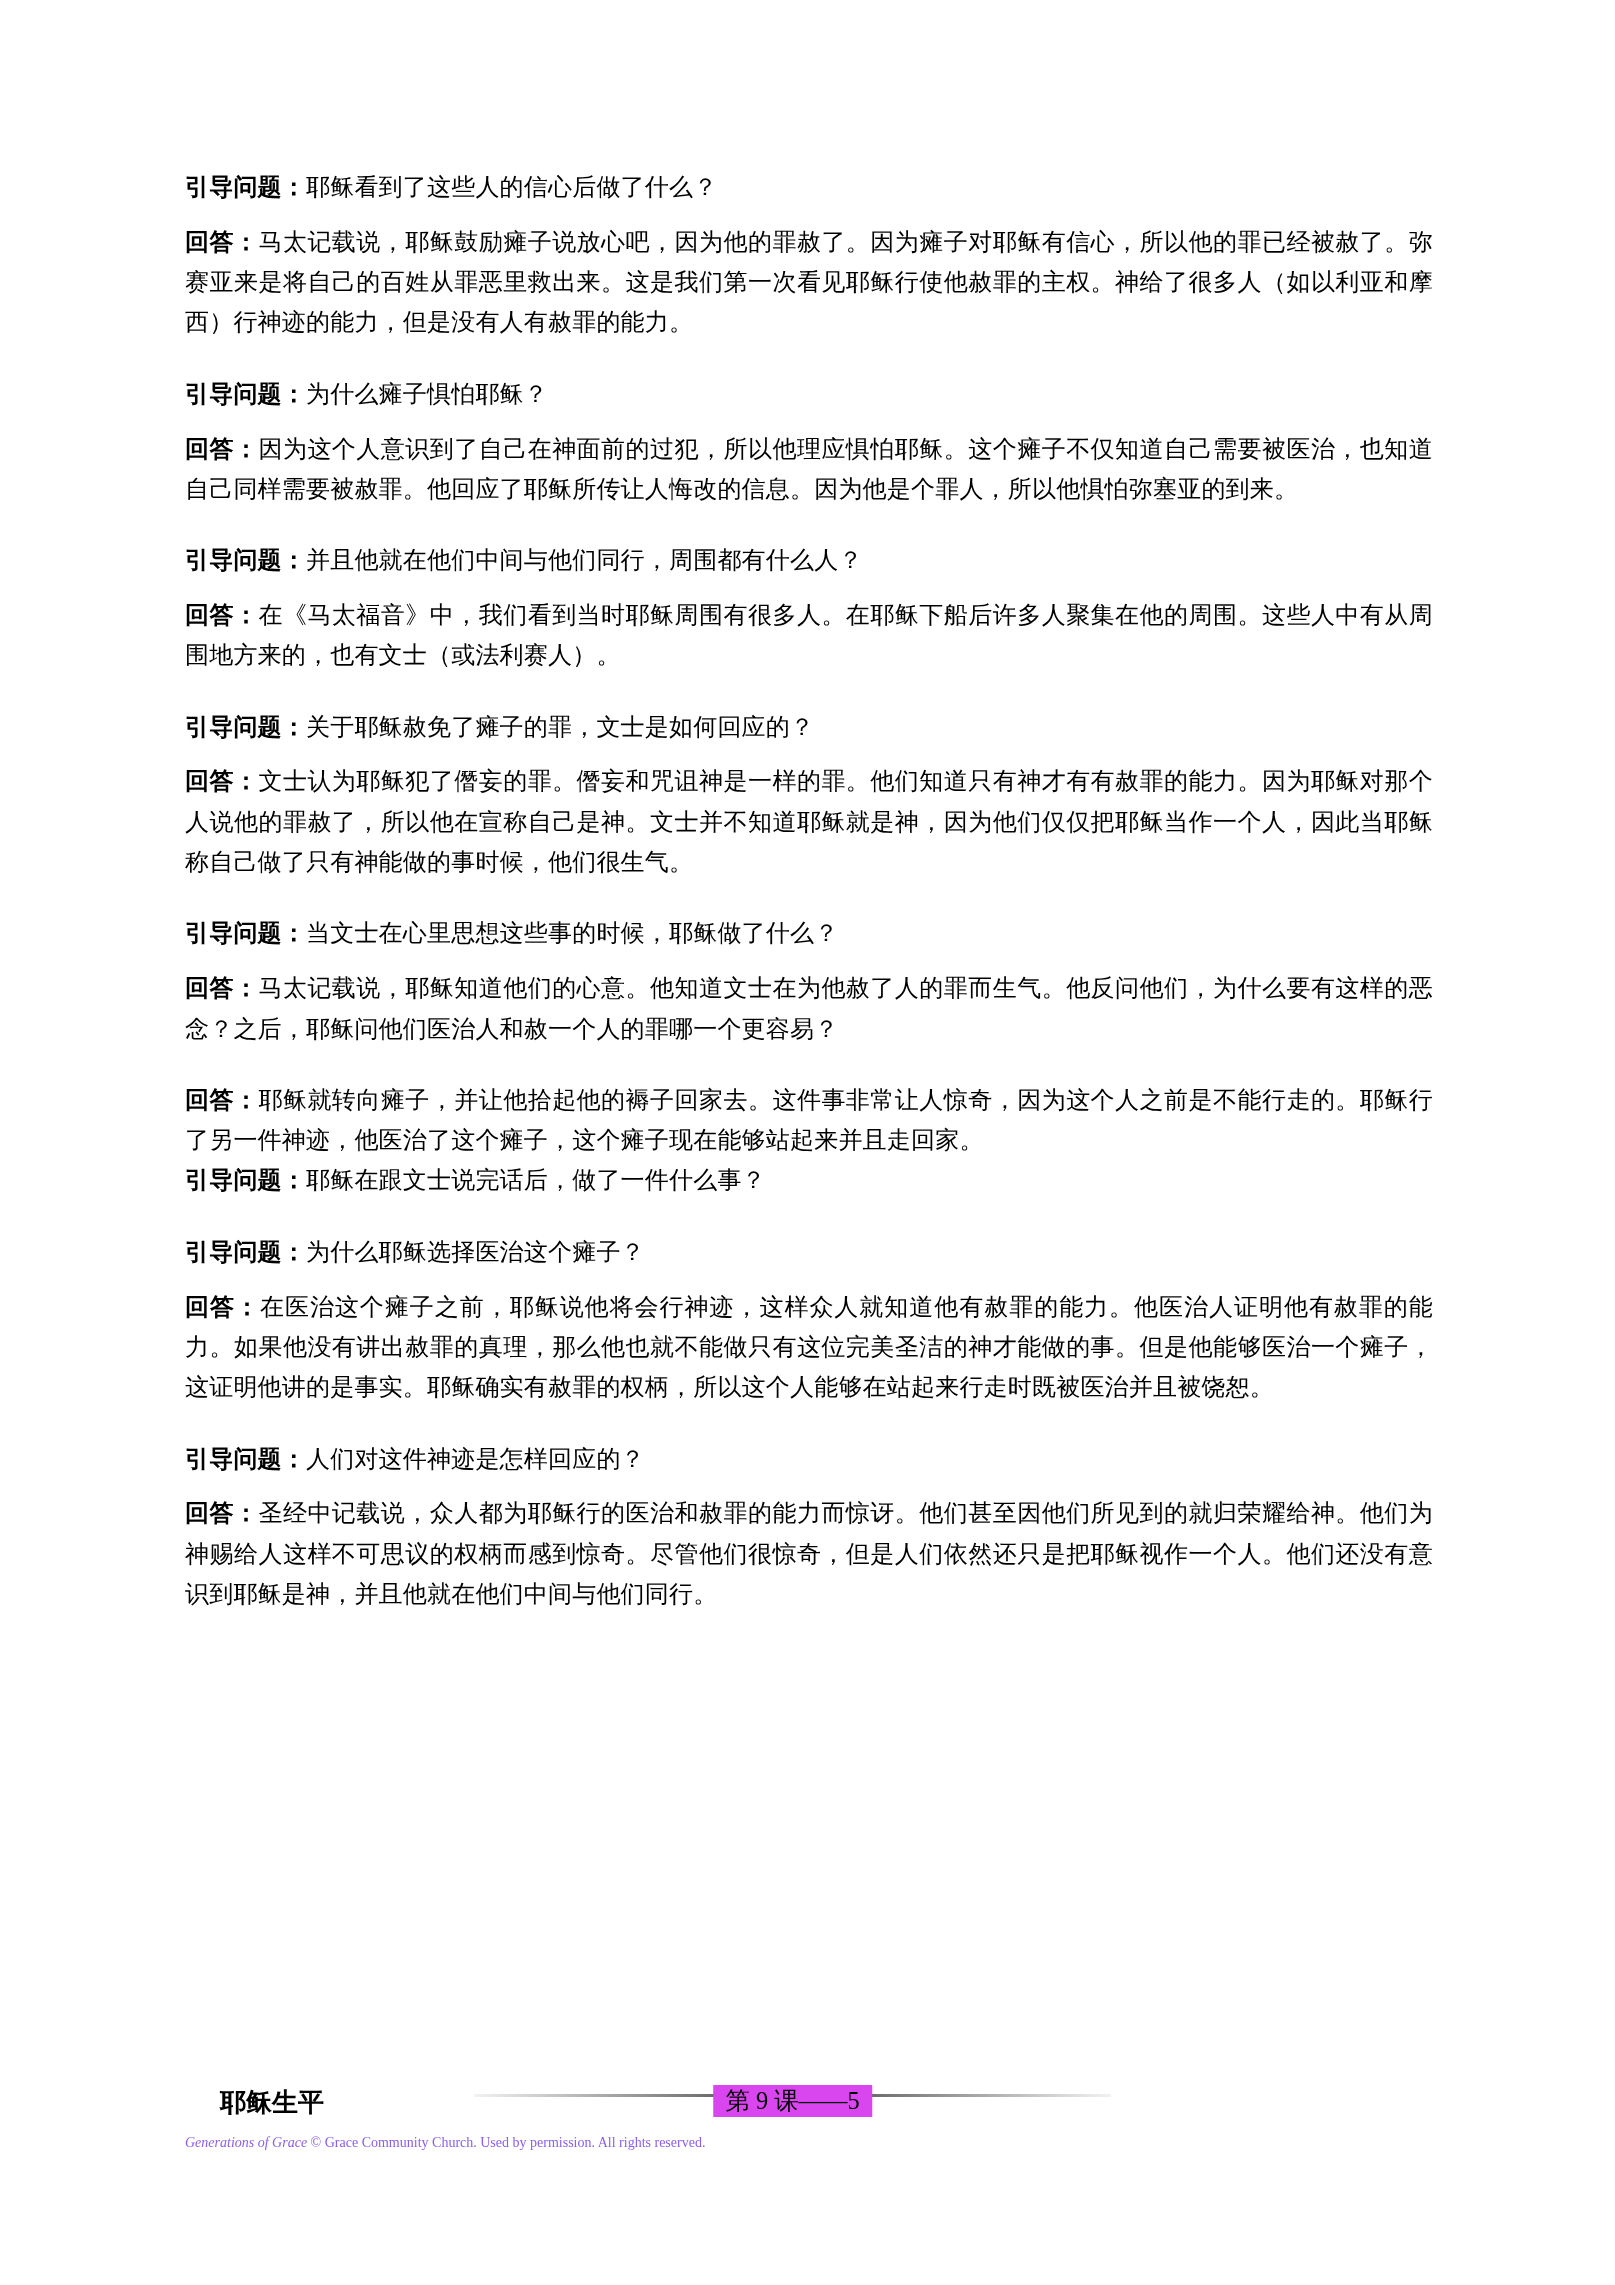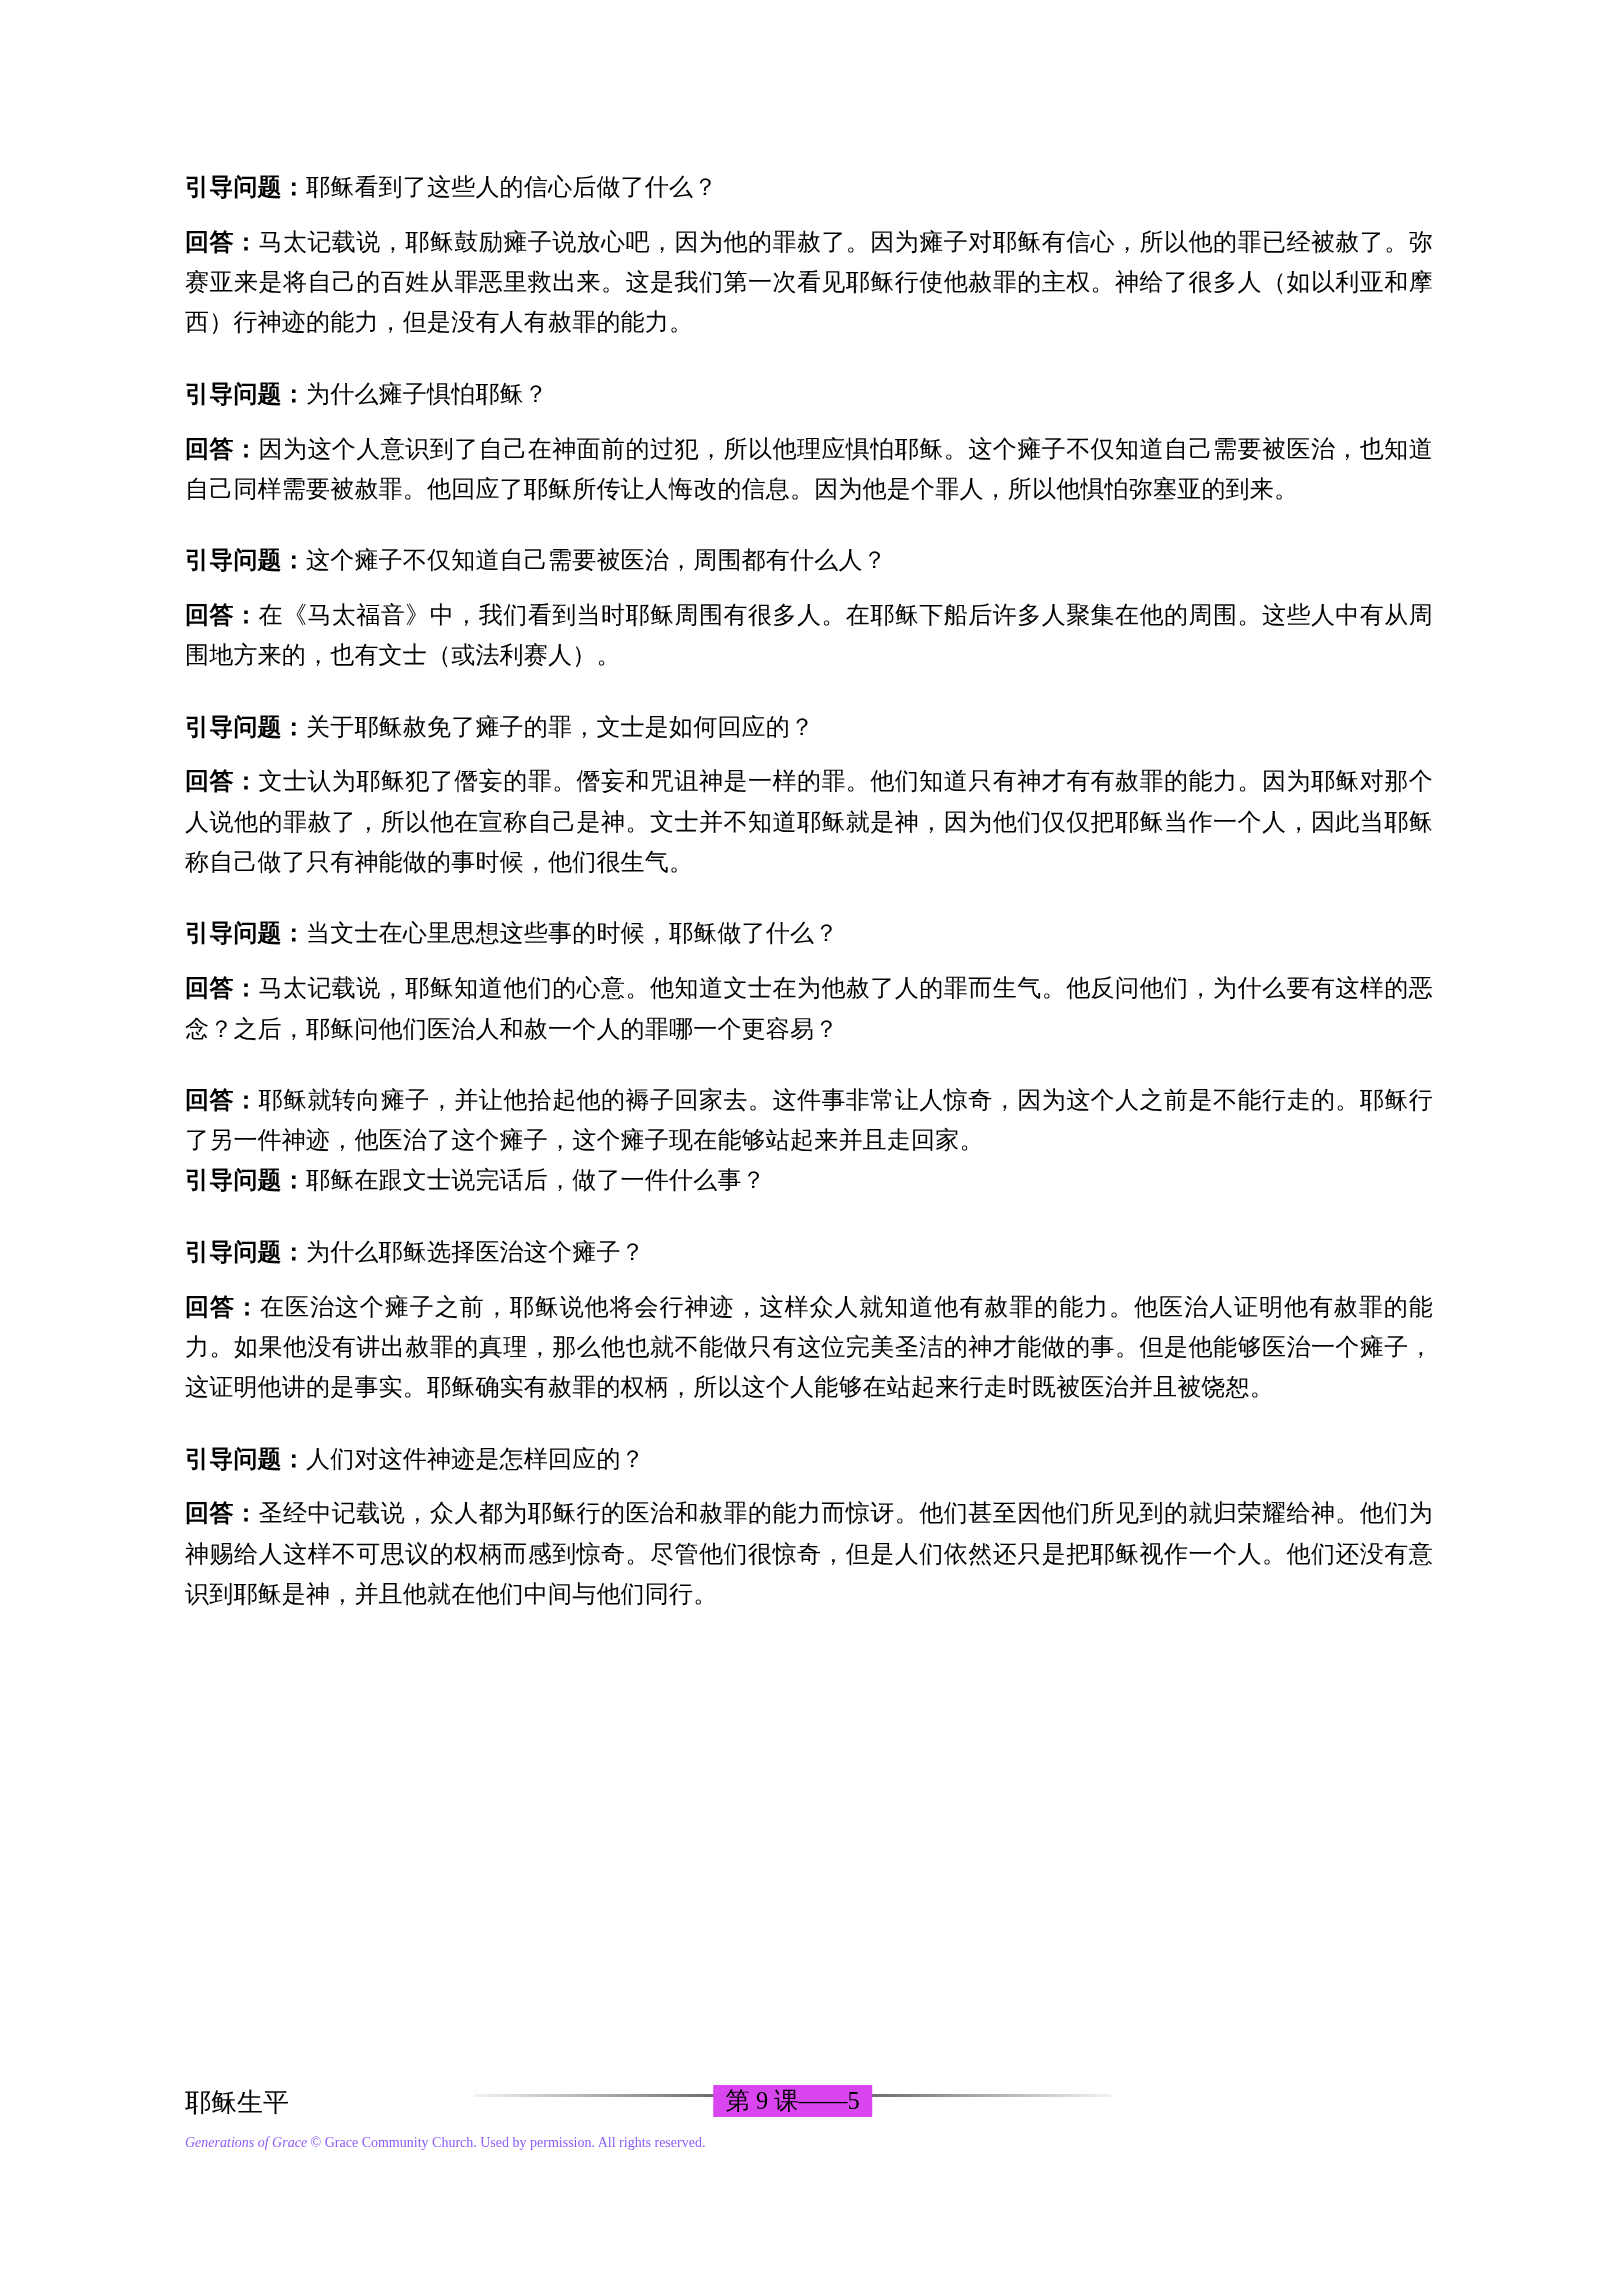--- a/index.html
+++ b/index.html
@@ -61,21 +61,22 @@
   }
   .footer-row {
     position: relative;
     display: flex;
     align-items: baseline;
     justify-content: flex-start;
     height: 43px;
   }
   .footer-left {
     font-size: 26px;
-    font-weight: normal;
+    font-weight: bold;
+    margin-left: 35px;
   }
   .footer-center {
     position: absolute;
     left: 50%;
     transform: translateX(-50%);
     font-size: 24.4px;
     background: #d946ef;
     padding: 0 12.7px;
   }
   .footer-note {
@@ -98,21 +99,21 @@
       <div class="line q"><span class="label">引导问题：</span><span>耶稣看到了这些人的信心后做了什么？</span></div>
       <div class="line a"><span class="label">回答：</span><span>马太记载说，耶稣鼓励瘫子说放心吧，因为他的罪赦了。因为瘫子对耶稣有信心，所以他的罪已经被赦了。弥赛亚来是将自己的百姓从罪恶里救出来。这是我们第一次看见耶稣行使他赦罪的主权。神给了很多人（如以利亚和摩西）行神迹的能力，但是没有人有赦罪的能力。</span></div>
     </div>
 
     <div class="qa-block">
       <div class="line q"><span class="label">引导问题：</span><span>为什么瘫子惧怕耶稣？</span></div>
       <div class="line a"><span class="label">回答：</span><span>因为这个人意识到了自己在神面前的过犯，所以他理应惧怕耶稣。这个瘫子不仅知道自己需要被医治，也知道自己同样需要被赦罪。他回应了耶稣所传让人悔改的信息。因为他是个罪人，所以他惧怕弥塞亚的到来。</span></div>
     </div>
 
     <div class="qa-block">
-      <div class="line q"><span class="label">引导问题：</span><span>这个瘫子不仅知道自己需要被医治，周围都有什么人？</span></div>
+      <div class="line q"><span class="label">引导问题：</span><span>并且他就在他们中间与他们同行，周围都有什么人？</span></div>
       <div class="line a"><span class="label">回答：</span><span>在《马太福音》中，我们看到当时耶稣周围有很多人。在耶稣下船后许多人聚集在他的周围。这些人中有从周围地方来的，也有文士（或法利赛人）。</span></div>
     </div>
 
     <div class="qa-block">
       <div class="line q"><span class="label">引导问题：</span><span>关于耶稣赦免了瘫子的罪，文士是如何回应的？</span></div>
       <div class="line a"><span class="label">回答：</span><span>文士认为耶稣犯了僭妄的罪。僭妄和咒诅神是一样的罪。他们知道只有神才有有赦罪的能力。因为耶稣对那个人说他的罪赦了，所以他在宣称自己是神。文士并不知道耶稣就是神，因为他们仅仅把耶稣当作一个人，因此当耶稣称自己做了只有神能做的事时候，他们很生气。</span></div>
     </div>
 
     <div class="qa-block">
       <div class="line q"><span class="label">引导问题：</span><span>当文士在心里思想这些事的时候，耶稣做了什么？</span></div>

